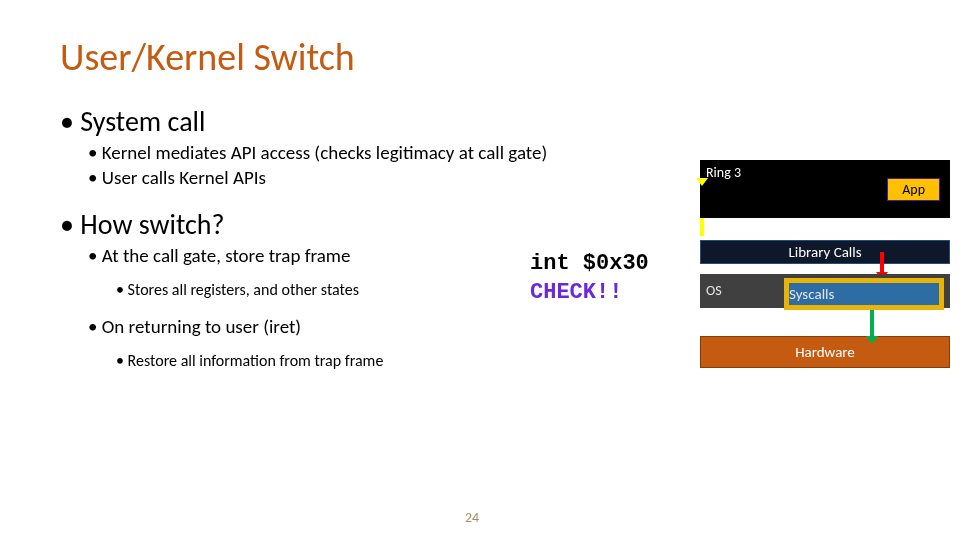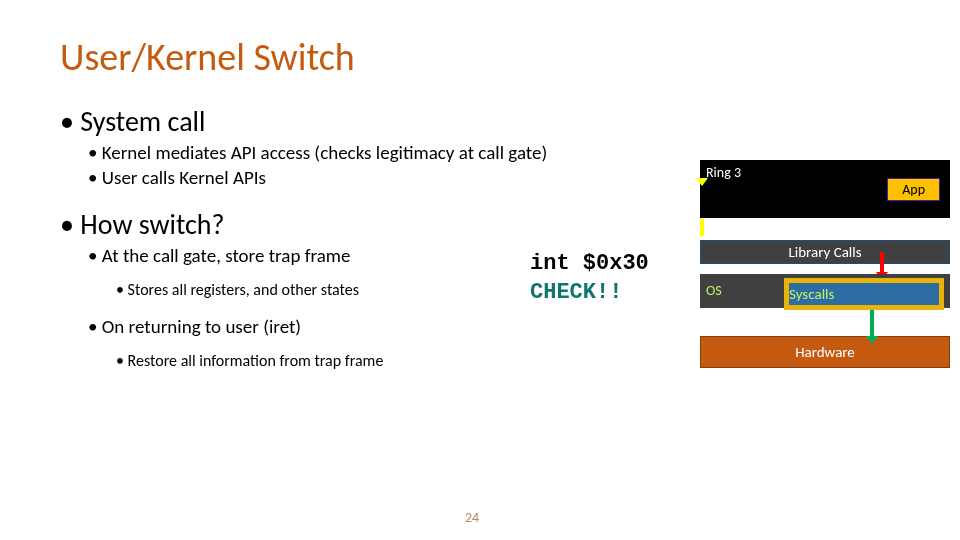--- a/index.html
+++ b/index.html
@@ -39,21 +39,21 @@
   .code-box {
     position: absolute;
     left: 530px;
     top: 250px;
     font-family: "Courier New", monospace;
     font-weight: bold;
     font-size: 22px;
     line-height: 1.3;
     color: #000;
   }
-  .code-box .red { color: #0f766e; }
+  .code-box .red { color: #6d28d9; }
 
   
   .diag {
     position: absolute;
     left: 700px;
     top: 160px;
     width: 250px;
   }
   .ring-band {
     background: #000;
@@ -69,32 +69,32 @@
     position: absolute;
     right: 10px;
     top: 18px;
     background: #ffc000;
     border: 1px solid #4c1d95;
     color: #000;
     font-size: 14px;
     padding: 2px 14px;
   }
   .lib-box {
-    background: #404040;
+    background: #0f172a;
     border: 1px solid #1f4e79;
     color: #fff;
     text-align: center;
     font-size: 15px;
     padding: 2px 0;
     margin-top: 4px;
   }
   .os-band {
     position: relative;
     background: #404040;
-    color: #bef264;
+    color: #e5e5e5;
     font-size: 14px;
     padding: 6px;
     margin-top: 10px;
     height: 34px;
     box-sizing: border-box;
   }
   .os-band .os-label { position: absolute; left: 6px; top: 8px; }
   .sys-box {
     position: absolute;
     right: 6px;

